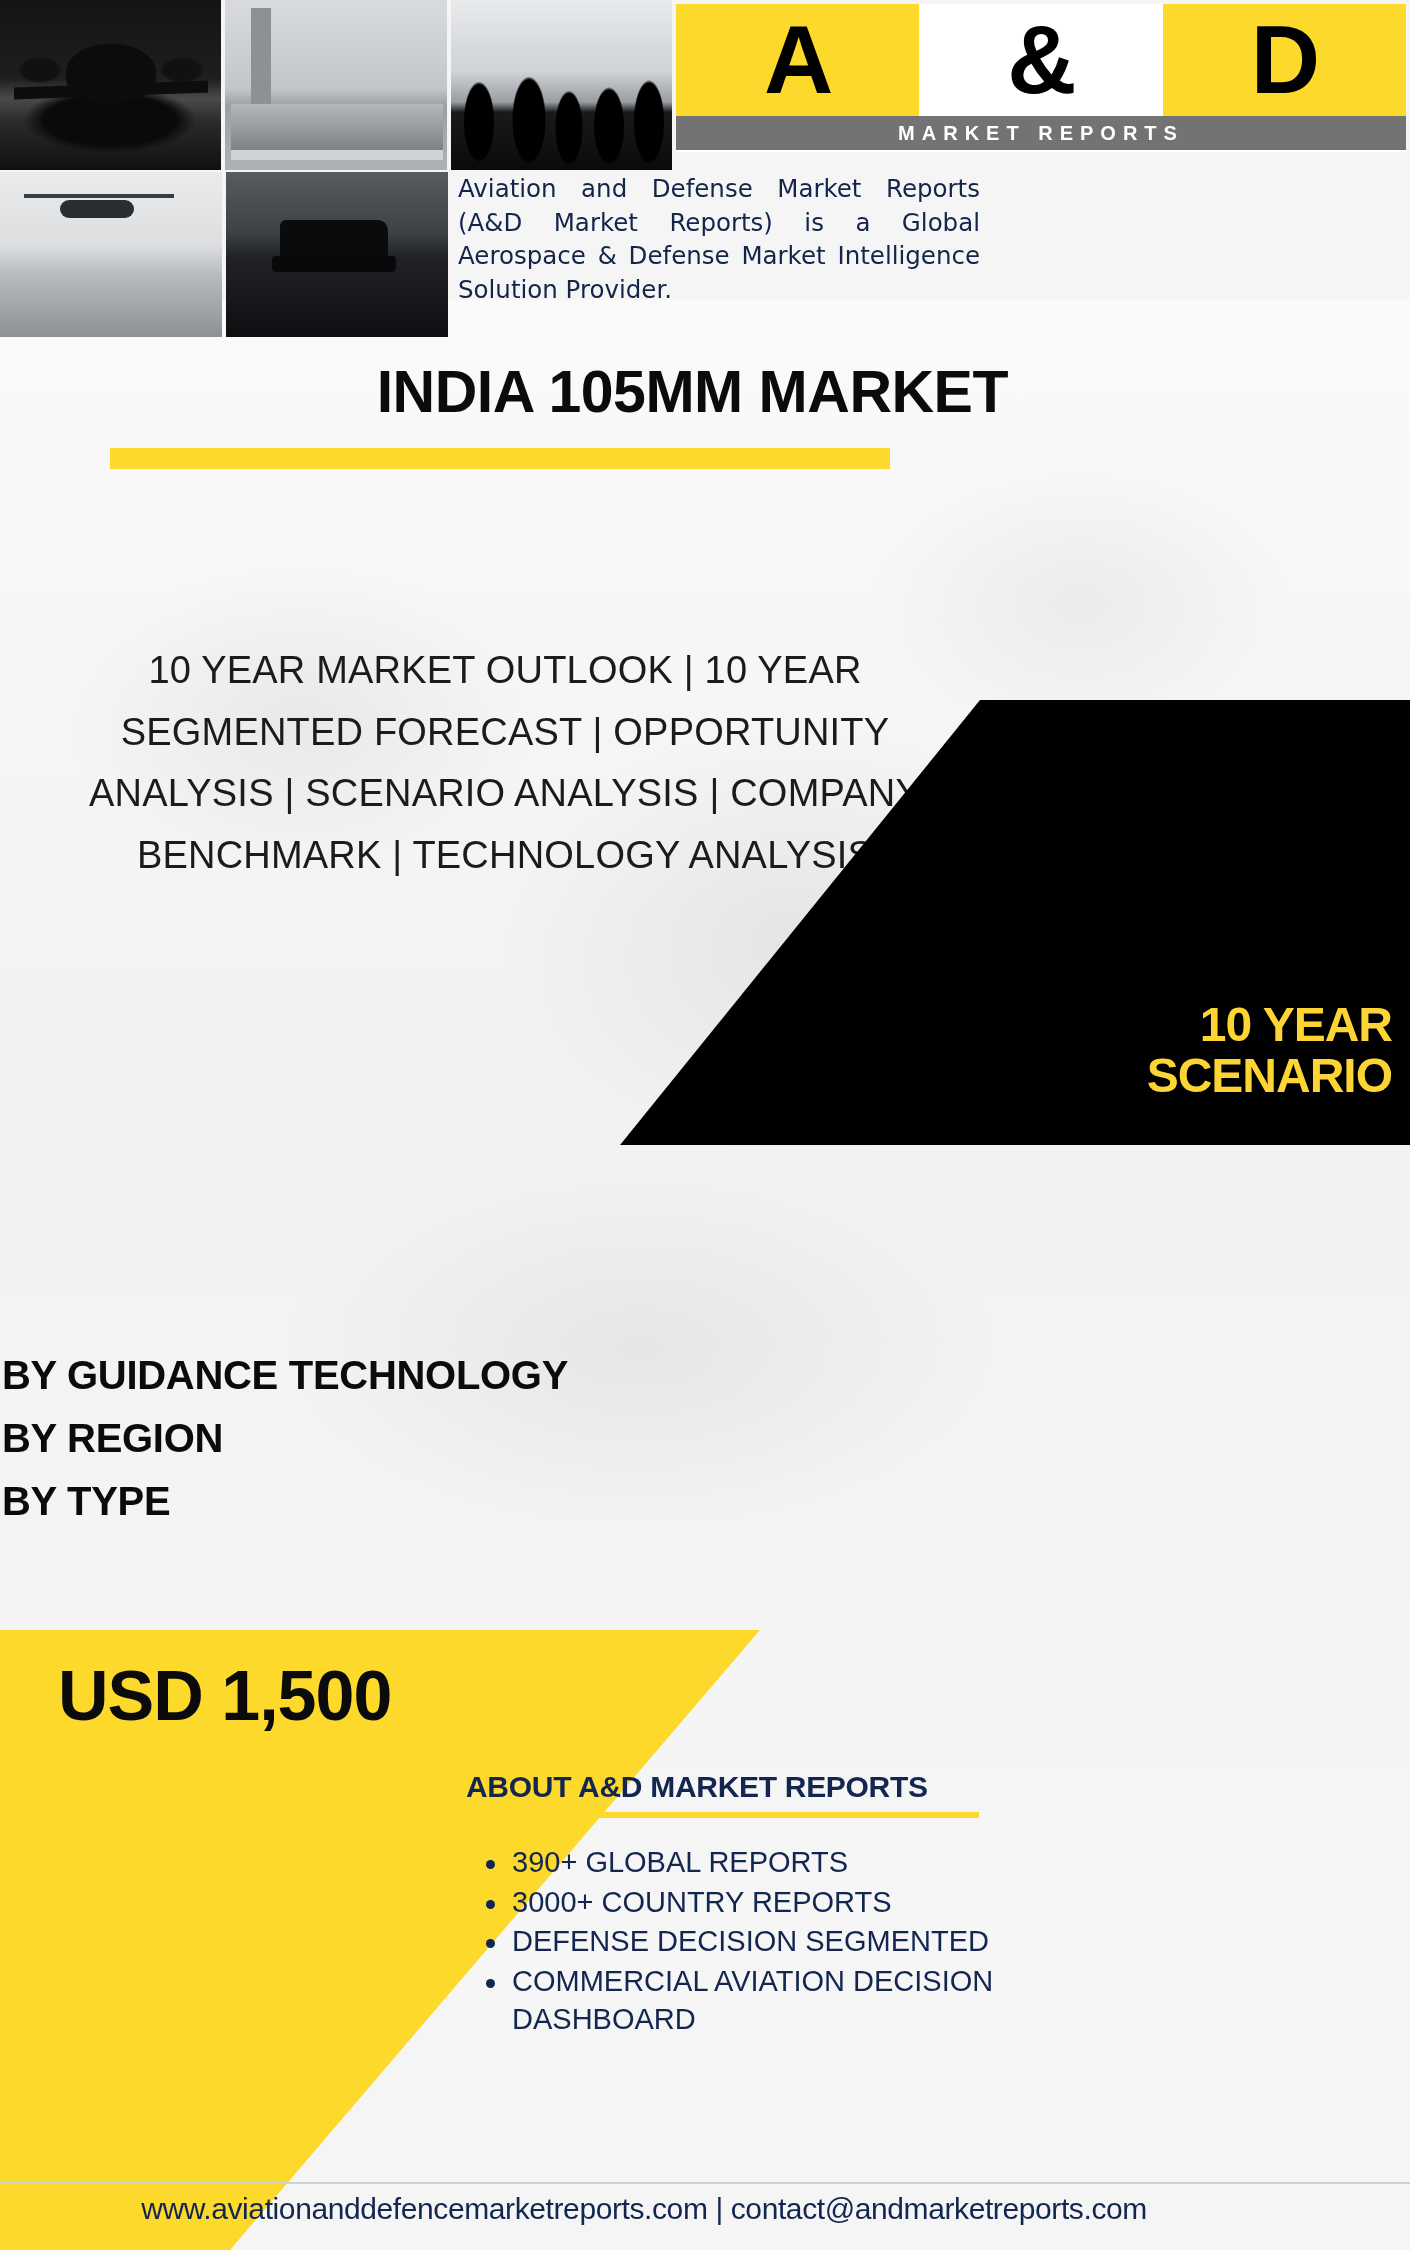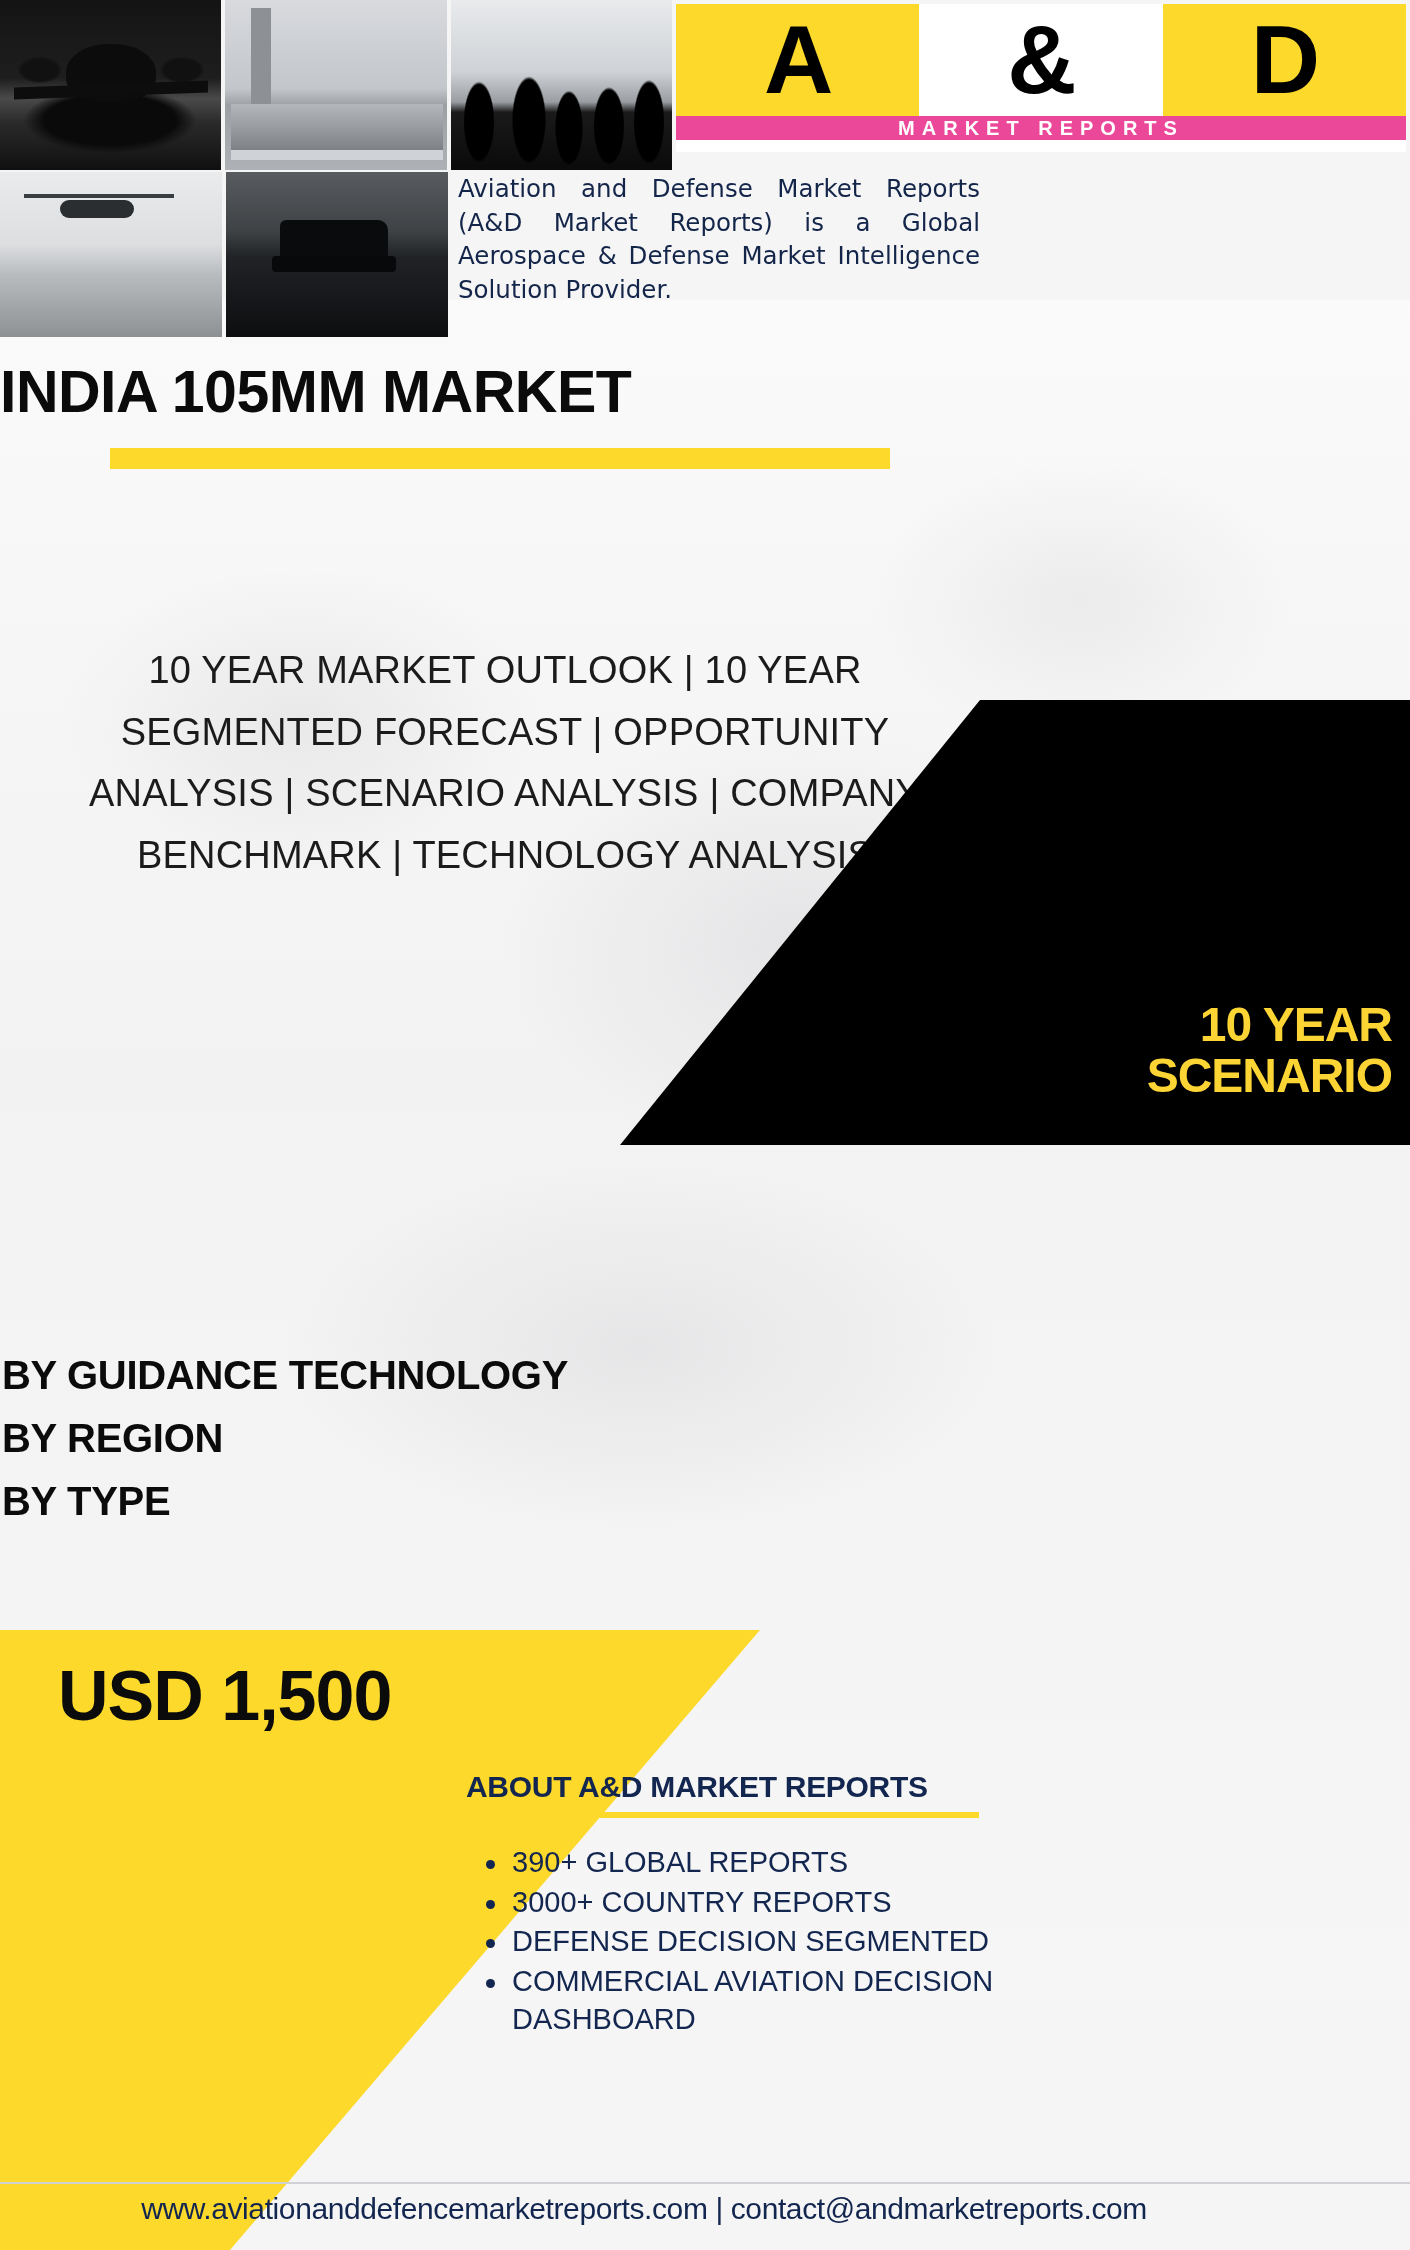--- a/index.html
+++ b/index.html
@@ -70,32 +70,32 @@
   .ph-tank:before{content:"";position:absolute;left:54px;top:48px;width:108px;height:40px;border-radius:6px 10px 4px 4px;background:#0a0b0c;}
   .ph-tank:after{content:"";position:absolute;left:46px;top:84px;width:124px;height:16px;border-radius:4px;background:#08090a;}
 
   
   .logo{position:absolute;left:676px;top:4px;width:730px;height:148px;background:#ffffff;}
   .logo-row{display:flex;height:112px;}
   .logo-cell{flex:1;display:flex;align-items:center;justify-content:center;
     font-weight:bold;font-size:96px;line-height:1;color:#000;letter-spacing:-2px;}
   .logo-yellow{background:#FCD92B;}
   .logo-white{background:#ffffff;}
-  .logo-bar{height:24px;background:#ec4899;display:flex;align-items:center;justify-content:center;}
+  .logo-bar{height:34px;background:#737373;display:flex;align-items:center;justify-content:center;}
   .logo-bar span{color:#fff;font-size:20px;letter-spacing:7px;font-weight:600;}
 
   
   .intro{position:absolute;left:458px;top:172px;width:522px;
     color:#14254a;font-size:24.5px;line-height:1.37;text-align:justify;
     font-family:"DejaVu Sans", sans-serif;}
 
   
-  .title{position:absolute;left:0;top:358px;width:1000px;text-align:left;
+  .title{position:absolute;left:0;top:358px;width:1000px;text-align:right;
     font-size:59px;font-weight:bold;letter-spacing:-0.5px;color:#0b0b0b;
-    font-family:"Liberation Sans", sans-serif;}
+    font-family:"Liberation Sans", sans-serif;padding-left:8px;}
   .title-rule{position:absolute;left:110px;top:448px;width:780px;height:21px;background:#FCD92B;}
 
   
   .outlook{position:absolute;left:30px;top:640px;width:950px;text-align:center;
     font-size:38px;line-height:1.62;color:#1b1b1b;font-weight:300;
     font-family:"Liberation Sans", sans-serif;letter-spacing:0.2px;}
   .black-panel{position:absolute;left:620px;top:700px;width:790px;height:445px;
     background:#000;clip-path:polygon(360px 0, 790px 0, 790px 445px, 0 445px);}
   .forecast{position:absolute;right:18px;top:1000px;width:420px;text-align:right;
     color:#FCD535;font-weight:bold;font-size:48px;line-height:1.06;letter-spacing:-1px;}

